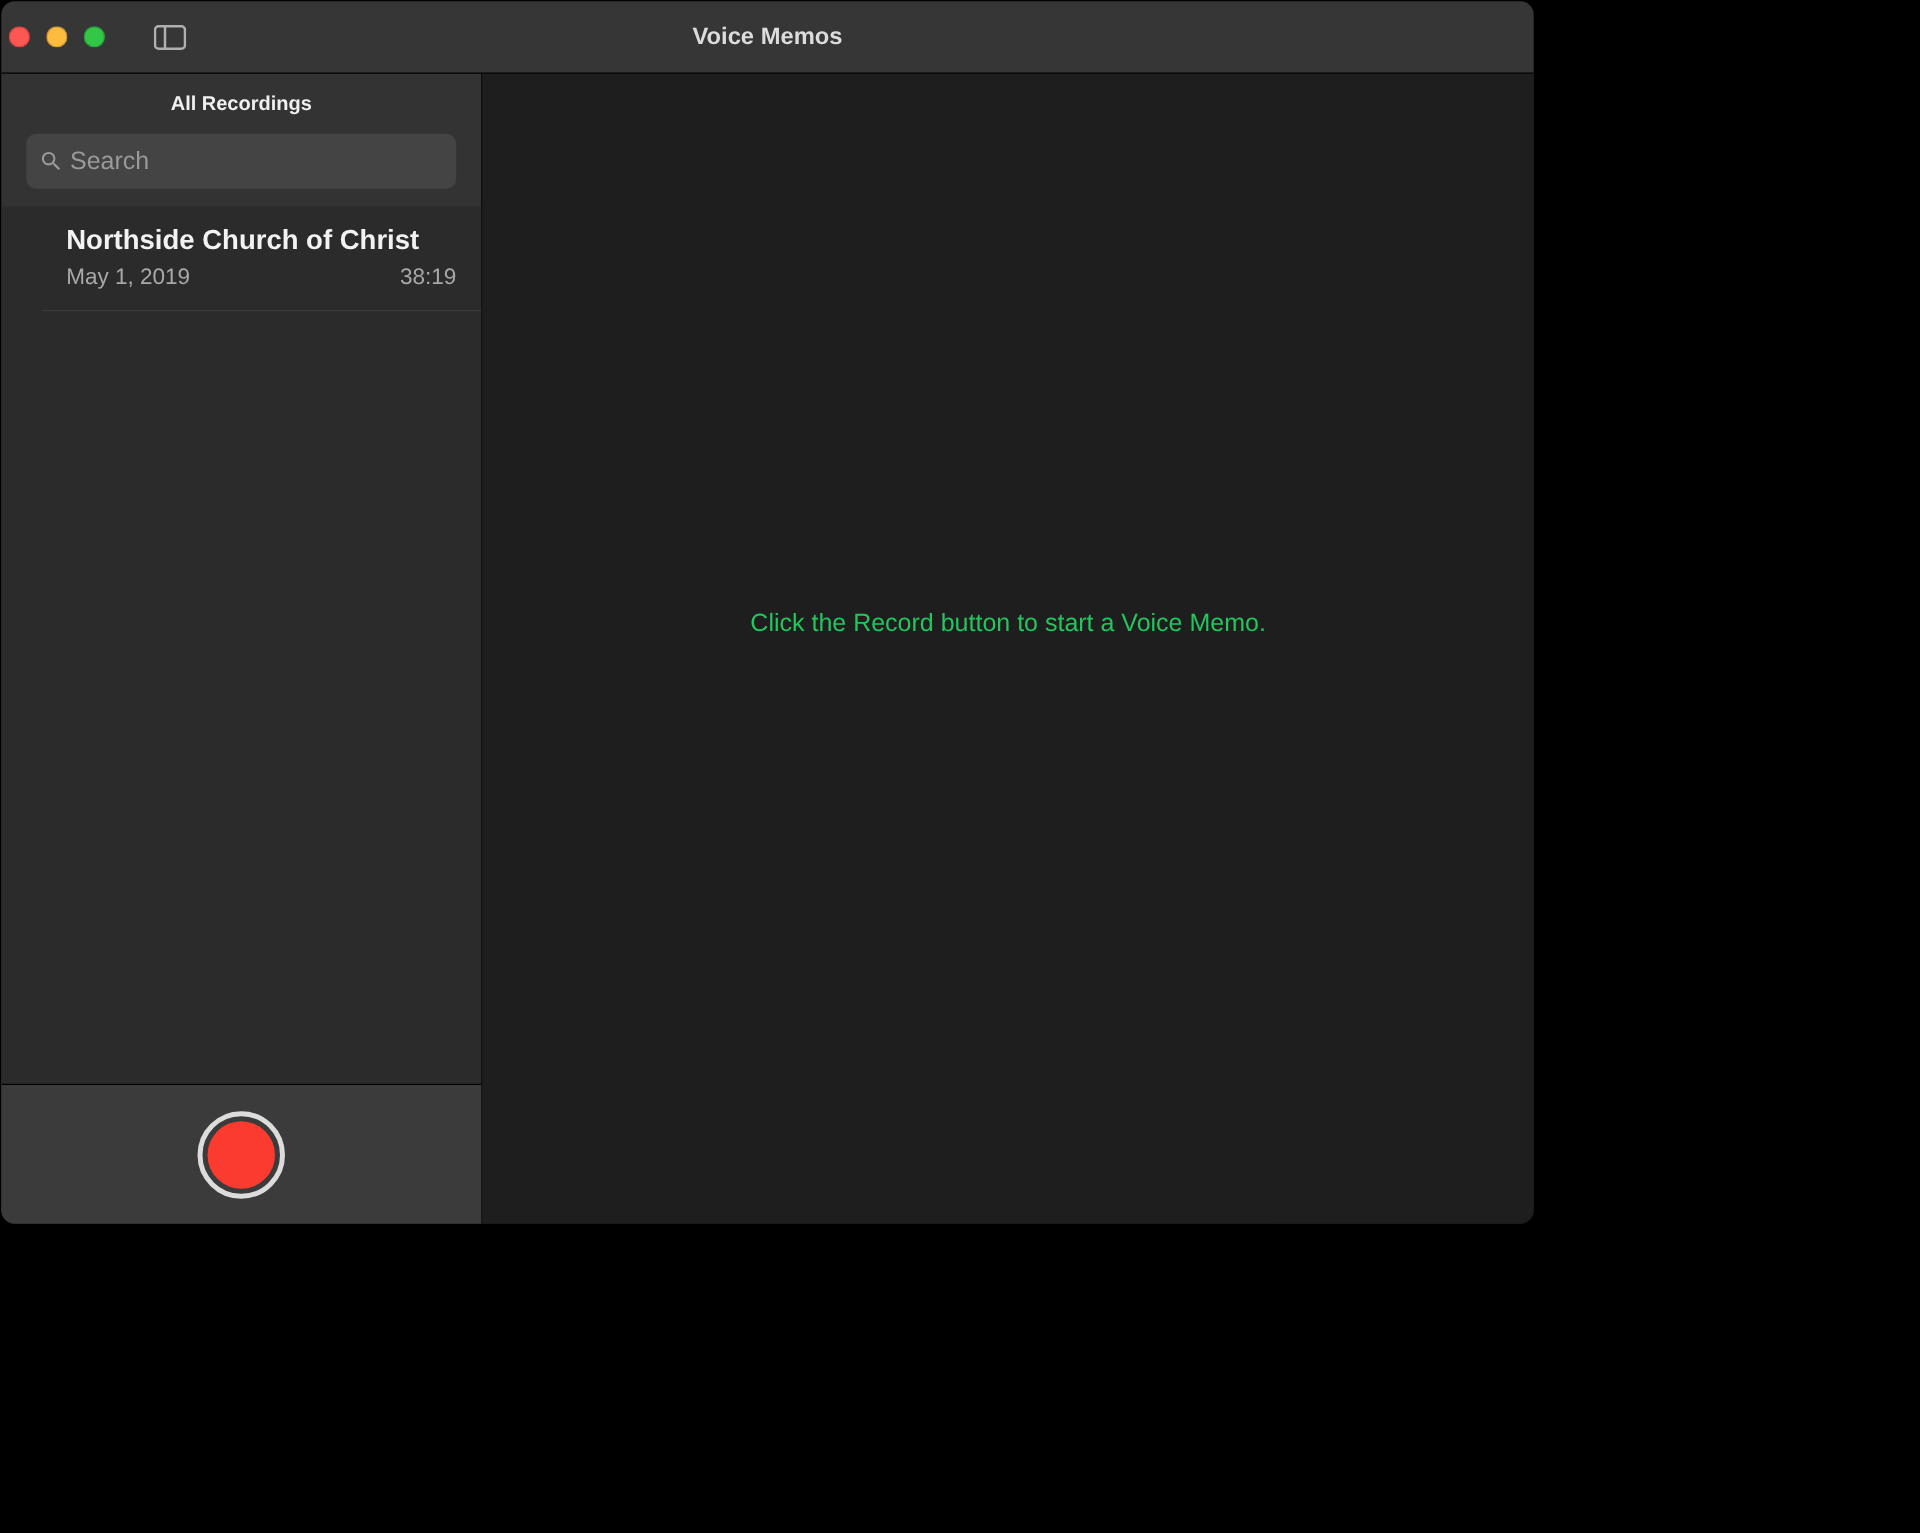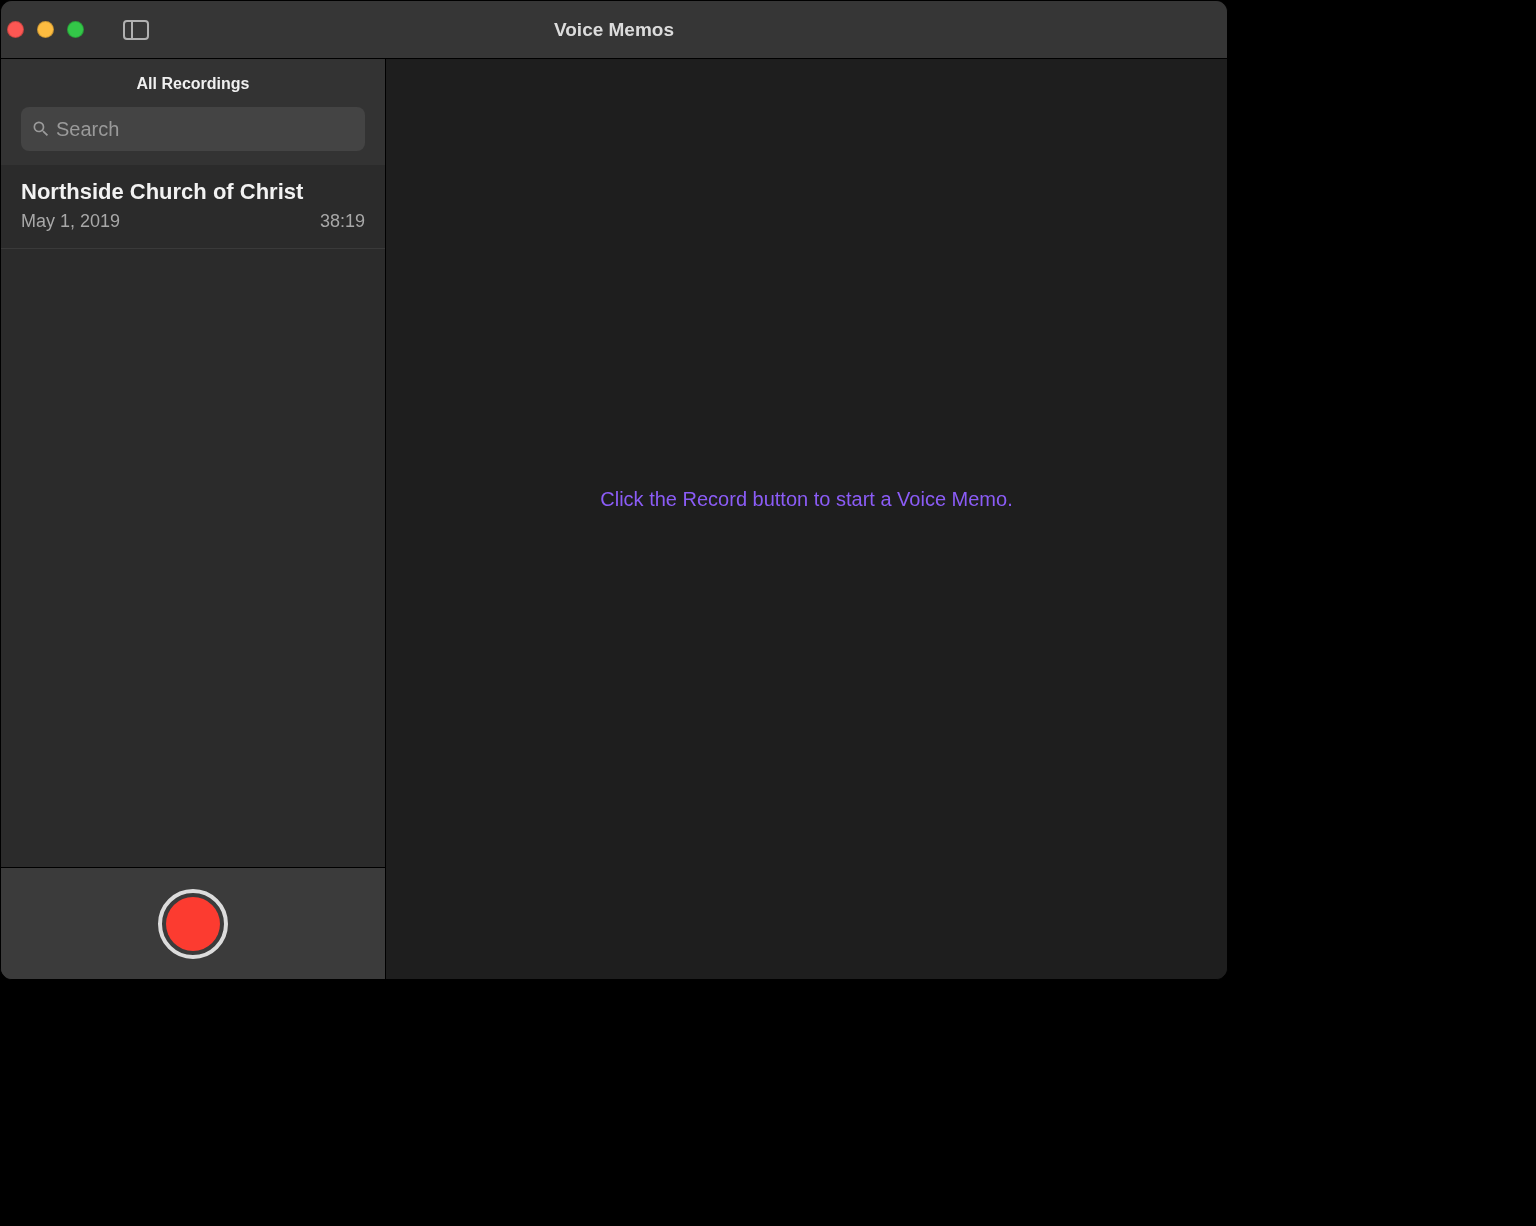--- a/index.html
+++ b/index.html
@@ -141,20 +141,21 @@
     .recordings-list {
       flex: 1;
       background: #2b2b2b;
       overflow-y: auto;
     }
 
     .recording-item {
       padding: 14px 20px 16px;
       border-bottom: 1px solid #3a3a3a;
       cursor: default;
+      margin-left: 32px;
     }
 
     .recording-title {
       color: #f2f2f2;
       font-size: 22px;
       font-weight: 700;
       margin-bottom: 6px;
     }
 
     .recording-meta {
@@ -195,21 +196,21 @@
 
     .main {
       flex: 1;
       background: #1e1e1e;
       display: flex;
       align-items: center;
       justify-content: center;
     }
 
     .empty-text {
-      color: #8b5cf6;
+      color: #22c55e;
       font-size: 20px;
       text-align: right;
       margin-top: -40px;
     }
   </style>
 </head>
 <body>
 
 <div class="window">
 

